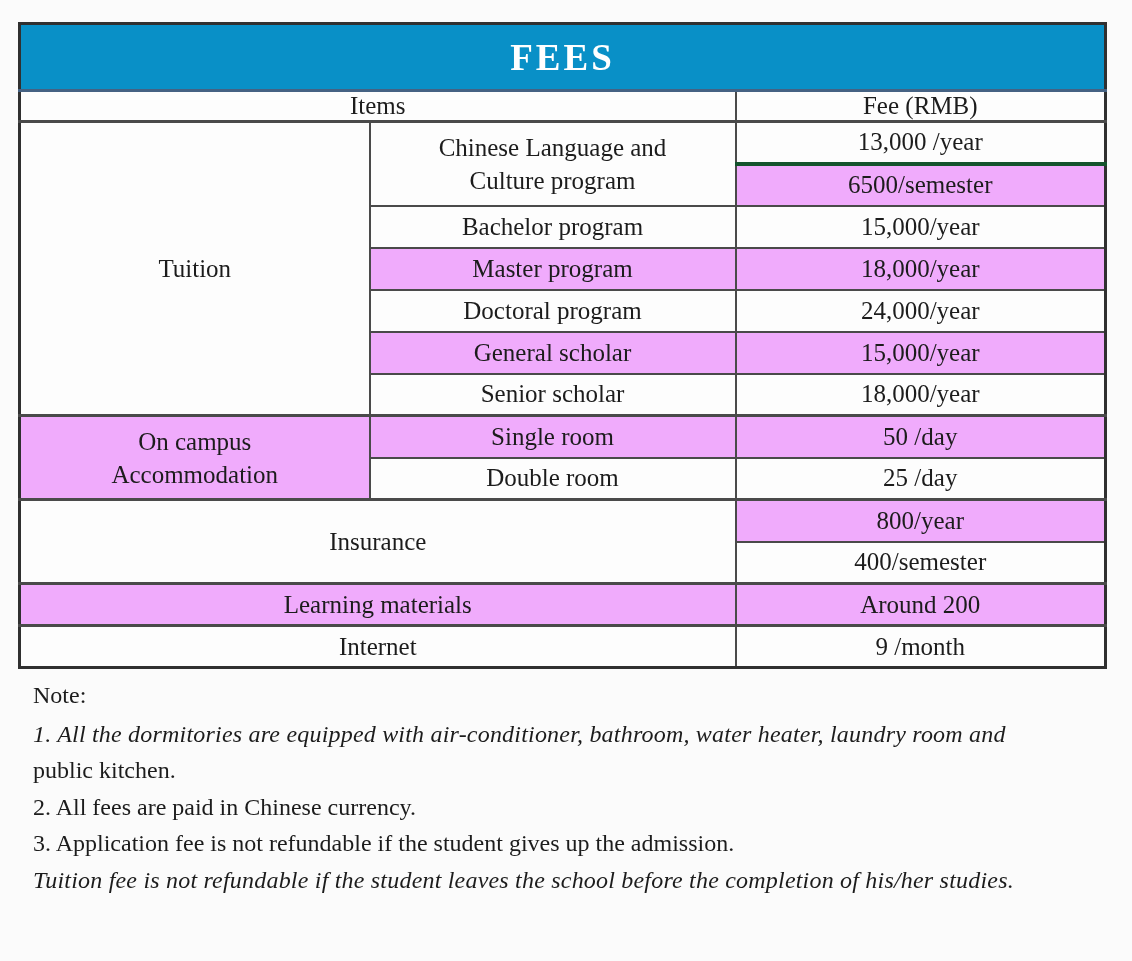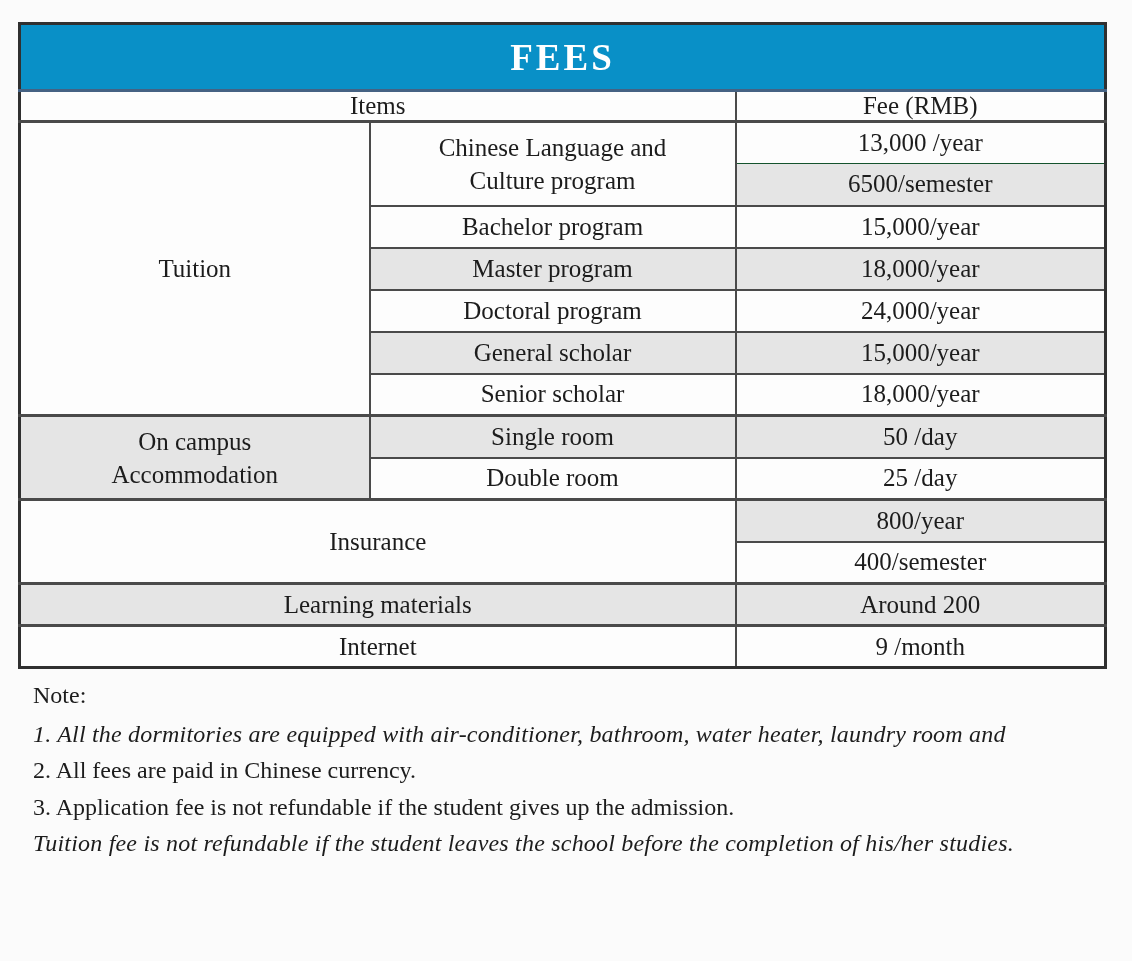--- a/index.html
+++ b/index.html
@@ -36,23 +36,23 @@
   .title-cell {
     background: #0990c7;
     color: #ffffff;
     font-size: 37px;
     font-weight: bold;
     letter-spacing: 3px;
     border-top: 2px solid #17324e;
     border-bottom: 3px solid #456283;
   }
   .items-row td { border-bottom-width: 3px; }
-  .alt { background: #e5e5e5; }
+  .alt { background: #f0abfc; }
   .prewrap { white-space: pre-line; line-height: 33px; }
-  .thin-b { border-bottom: 1px solid #14532d; margin-top: 42px; }
+  .thin-b { border-bottom: 4px solid #14532d; margin-top: 42px; }
   .thin-t { border-top: 1px solid #707070; }
   .thick-b { border-bottom-width: 3px; }
   .notes {
     margin: 8px 14px 0 15px;
     font-size: 24px;
     line-height: 36.5px;
   }
   .notes .line { white-space: nowrap; }
   .notes .heading { margin-bottom: 2px; }
   .notes .tight { letter-spacing: 0.2px; font-style: italic; }
@@ -137,18 +137,19 @@
     <tr class="r">
       <td colspan="2">Internet</td>
       <td>9 /month</td>
     </tr>
   </tbody>
     </table>
 
   <div class="notes">
     <div class="line heading">Note:</div>
     <div class="line tight">1. All the dormitories are equipped with air-conditioner, bathroom, water heater, laundry room  and</div>
+    <div class="line">public kitchen.</div>
     <div class="line">2. All fees are paid in Chinese currency.</div>
     <div class="line">3. Application fee is not refundable if the student gives up the admission.</div>
     <div class="line tight">Tuition fee is not refundable if the student leaves the school before the completion of his/her studies.</div>
   </div>
 
 </div>
 
 </body></html>

